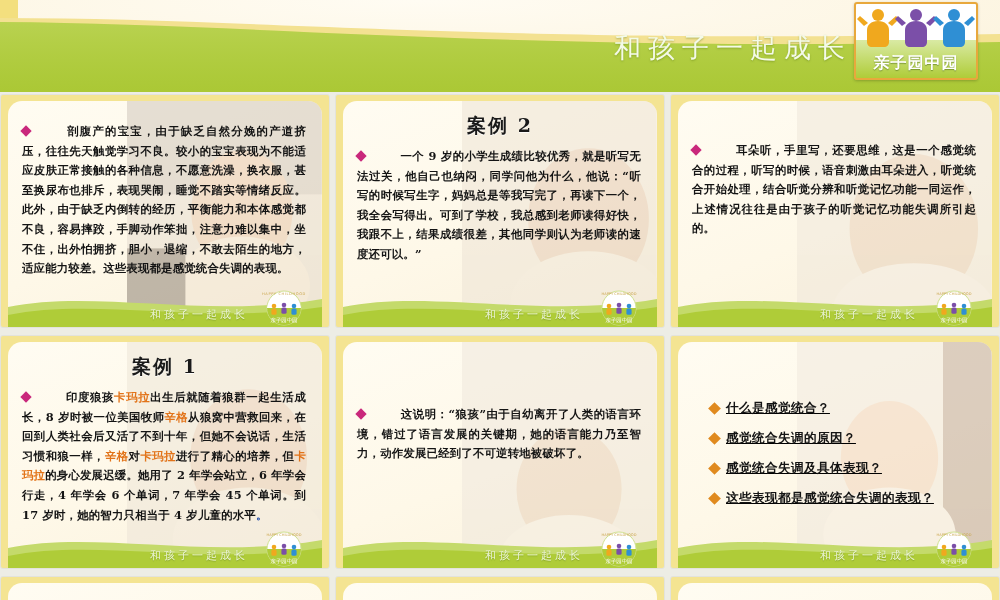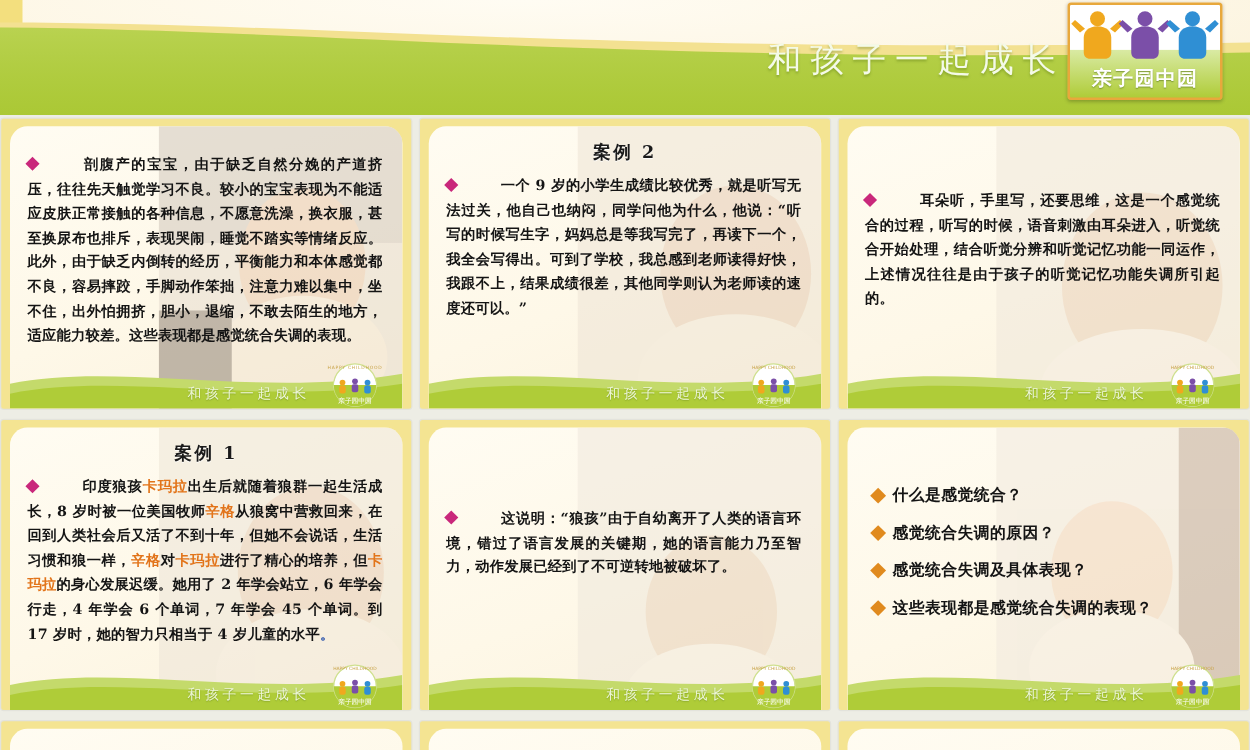--- a/index.html
+++ b/index.html
@@ -42,36 +42,36 @@
     border-top-left-radius:14px;border-top-right-radius:14px;overflow:hidden;}
   .panel .ghost{position:absolute;right:0;top:0;width:62%;height:100%;opacity:.55;}
   .panel-foot{position:absolute;left:0;right:0;bottom:0;height:42px;overflow:hidden;}
   .foot-wave{position:absolute;left:0;bottom:0;width:100%;height:42px;}
   .foot-text{position:absolute;right:74px;bottom:5px;font-size:11px;color:#EDF6D8;
     letter-spacing:3px;text-shadow:0 1px 1px rgba(80,110,20,.4);white-space:nowrap;}
   .foot-badge{position:absolute;right:10px;bottom:1px;width:56px;height:40px;}
 
   
   .p-title{position:relative;z-index:3;text-align:center;margin-top:12px;
-    font-size:14px;font-weight:bold;color:#1A1A1A;letter-spacing:2px;
+    font-size:19px;font-weight:bold;color:#1A1A1A;letter-spacing:2px;
     font-family:"DejaVu Serif","Liberation Serif",serif;
     text-shadow:0 1px 0 rgba(255,255,255,.8);}
   .p-body{position:relative;z-index:3;margin:0 16px 0 14px;padding-top:21px;
     font-size:11.4px;line-height:1.72;color:#141414;text-align:justify;
     font-family:"DejaVu Serif","Liberation Serif",serif;font-weight:bold;
     letter-spacing:.2px;}
   .p-body.tight{padding-top:8px;}
   .bullet-diamond{display:inline-block;width:8px;height:8px;margin-right:5px;
     background:#C9287B;transform:rotate(45deg);vertical-align:middle;
     position:relative;top:-1px;}
   .indent{display:inline-block;width:26px;}
   .hl-orange{color:#E2741A;}
   .hl-blue{color:#1D49A8;}
 
-  .q-list{position:relative;z-index:3;margin:4px;padding:42px 14px 0 16px;list-style:none;}
+  .q-list{position:relative;z-index:3;margin:16px;padding:42px 14px 0 16px;list-style:none;text-decoration:underline;}
   .q-list li{display:flex;align-items:flex-start;gap:7px;margin-bottom:13px;
     font-size:12.6px;font-weight:bold;color:#141414;letter-spacing:.4px;
     font-family:"DejaVu Serif","Liberation Serif",serif;}
   .q-dia{flex:0 0 auto;width:9px;height:9px;background:#E08A1E;
     transform:rotate(45deg);margin-top:4px;}
 </style>
 </head>
 <body>
 
 <div class="stage">
@@ -204,21 +204,21 @@
         </div>
       </div>
 
       <div class="panel">
         <div class="inner">
           <svg class="ghost" viewBox="0 0 200 230" preserveAspectRatio="none">
             <rect width="200" height="230" fill="#EFE7DA"></rect>
             <ellipse cx="120" cy="130" rx="66" ry="76" fill="#E7D0B9"></ellipse>
             <ellipse cx="120" cy="215" rx="84" ry="50" fill="#F2EAE0"></ellipse>
           </svg>
-          <div class="p-body" style="padding-top:50px">
+          <div class="p-body" style="padding-top:40px">
             <span class="bullet-diamond"></span>
             <span class="indent"></span><span>耳朵听，手里写，还要思维，这是一个感觉统合的过程，听写的时候，语音刺激由耳朵进入，听觉统合开始处理，结合听觉分辨和听觉记忆功能一同运作，上述情况往往是由于孩子的听觉记忆功能失调所引起的。</span>
           </div>
           <div class="panel-foot">
             <svg class="foot-wave" viewBox="0 0 330 42" preserveAspectRatio="none">
               <path d="M0,22 C90,4 210,34 330,14 L330,42 L0,42 Z" fill="#C4DA6B"></path>
               <path d="M0,30 C90,12 210,40 330,22 L330,42 L0,42 Z" fill="#AFCC38"></path>
             </svg>
             <div class="foot-text">和孩子一起成长</div>
             <svg class="foot-badge" viewBox="0 0 56 40">

